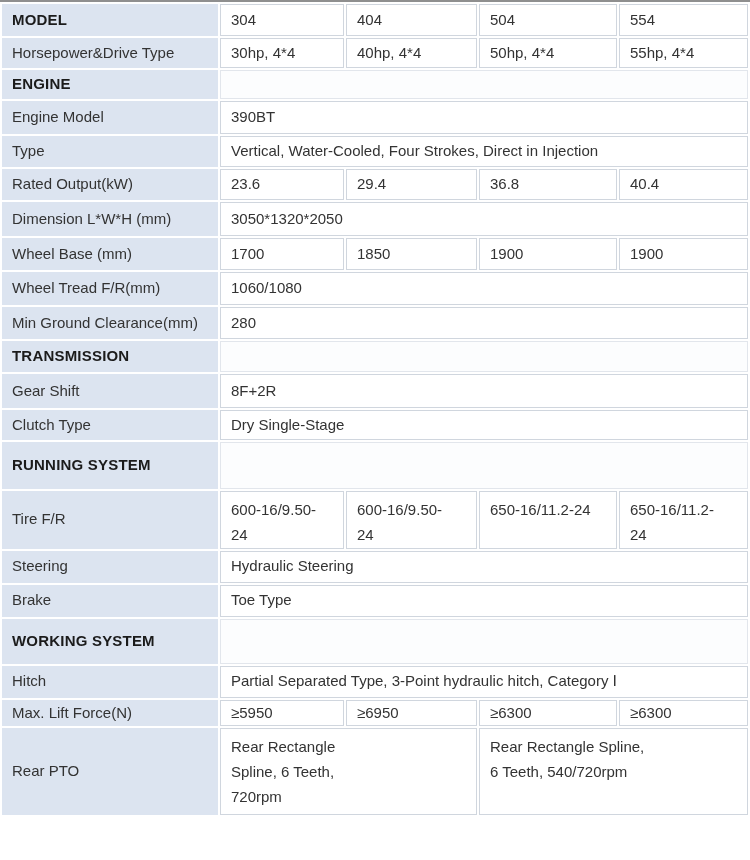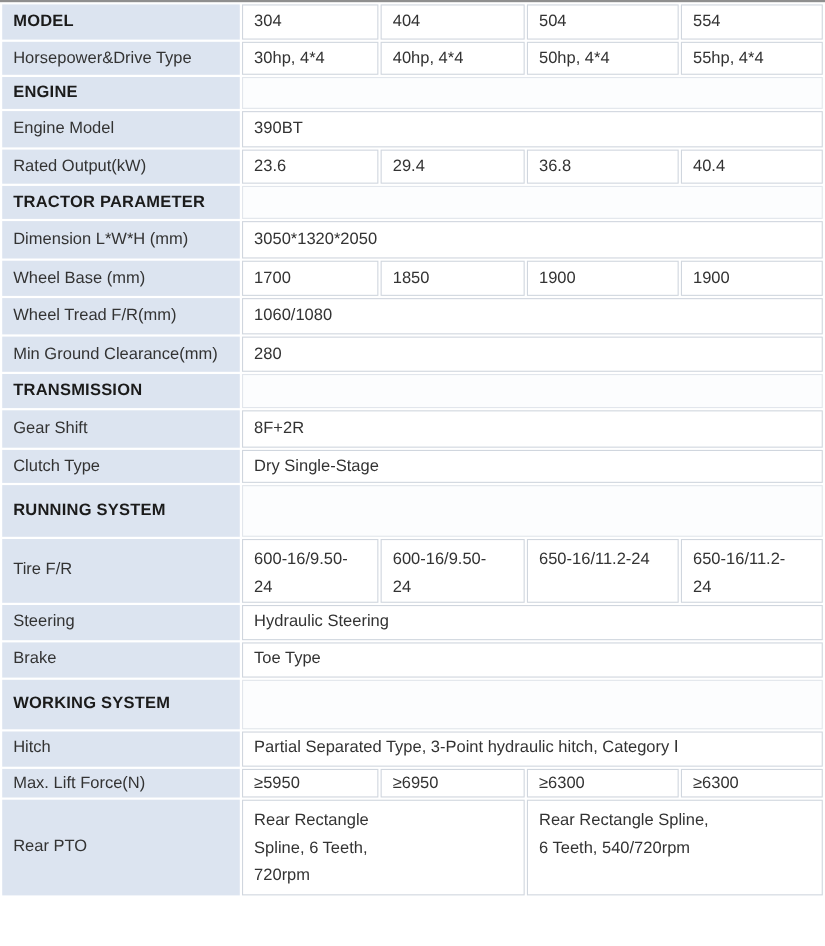--- a/index.html
+++ b/index.html
@@ -86,30 +86,30 @@
           <td class="value-cell">55hp, 4*4</td>
         </tr>
         <tr style="height: 29px; padding-left: 12px;">
           <td class="label-cell bold">ENGINE</td>
           <td class="section-cell" colspan="4"></td>
         </tr>
         <tr style="height: 33px;">
           <td class="label-cell">Engine Model</td>
           <td class="value-cell" colspan="4">390BT</td>
         </tr>
+        <tr style="height: 31px;">
+          <td class="label-cell">Type</td>
+          <td class="value-cell" colspan="4">Vertical, Water-Cooled, Four Strokes, Direct in Injection</td>
+        </tr>
         <tr style="height: 31px; margin-left: 46px;">
           <td class="label-cell">Rated Output(kW)</td>
           <td class="value-cell">23.6</td>
           <td class="value-cell">29.4</td>
           <td class="value-cell">36.8</td>
           <td class="value-cell">40.4</td>
-        </tr>
-        <tr style="height: 30px;">
-          <td class="label-cell bold">TRACTOR PARAMETER</td>
-          <td class="section-cell" colspan="4"></td>
         </tr>
         <tr style="height: 34px;">
           <td class="label-cell">Dimension L*W*H (mm)</td>
           <td class="value-cell" colspan="4">3050*1320*2050</td>
         </tr>
         <tr style="height: 32px;">
           <td class="label-cell">Wheel Base (mm)</td>
           <td class="value-cell">1700</td>
           <td class="value-cell">1850</td>
           <td class="value-cell">1900</td>

